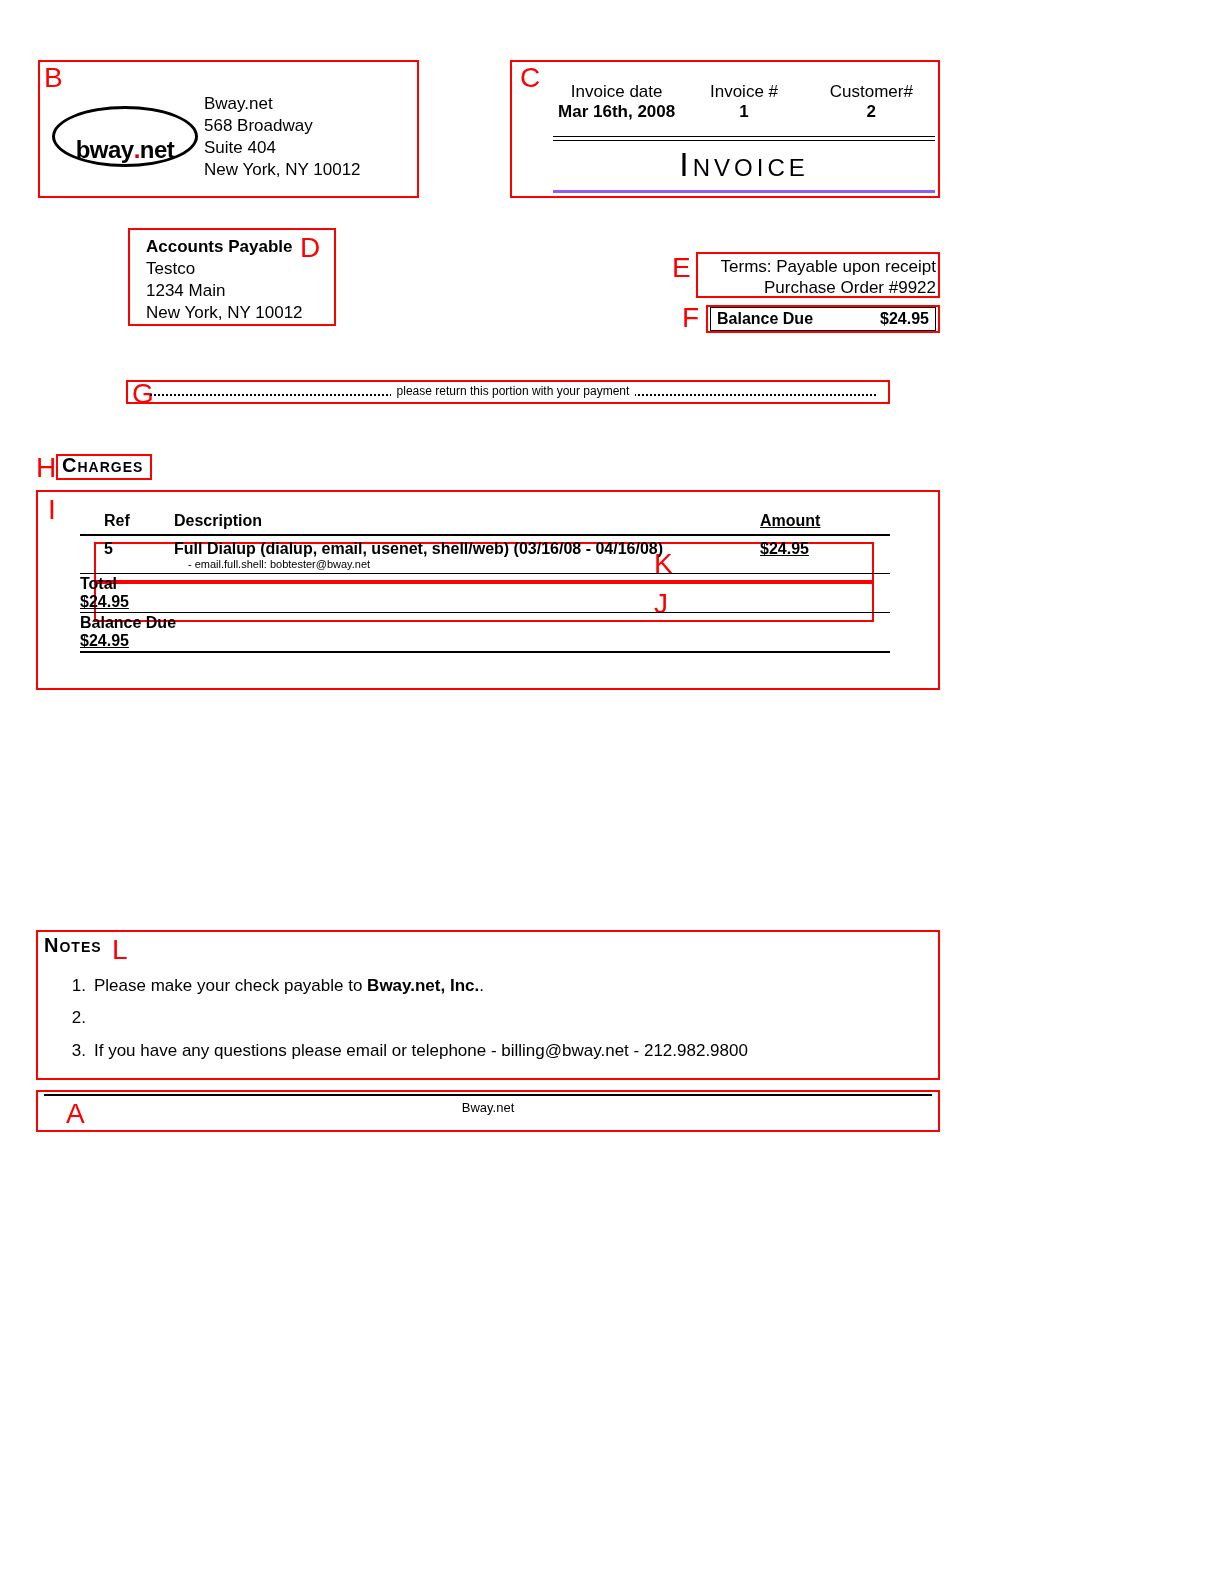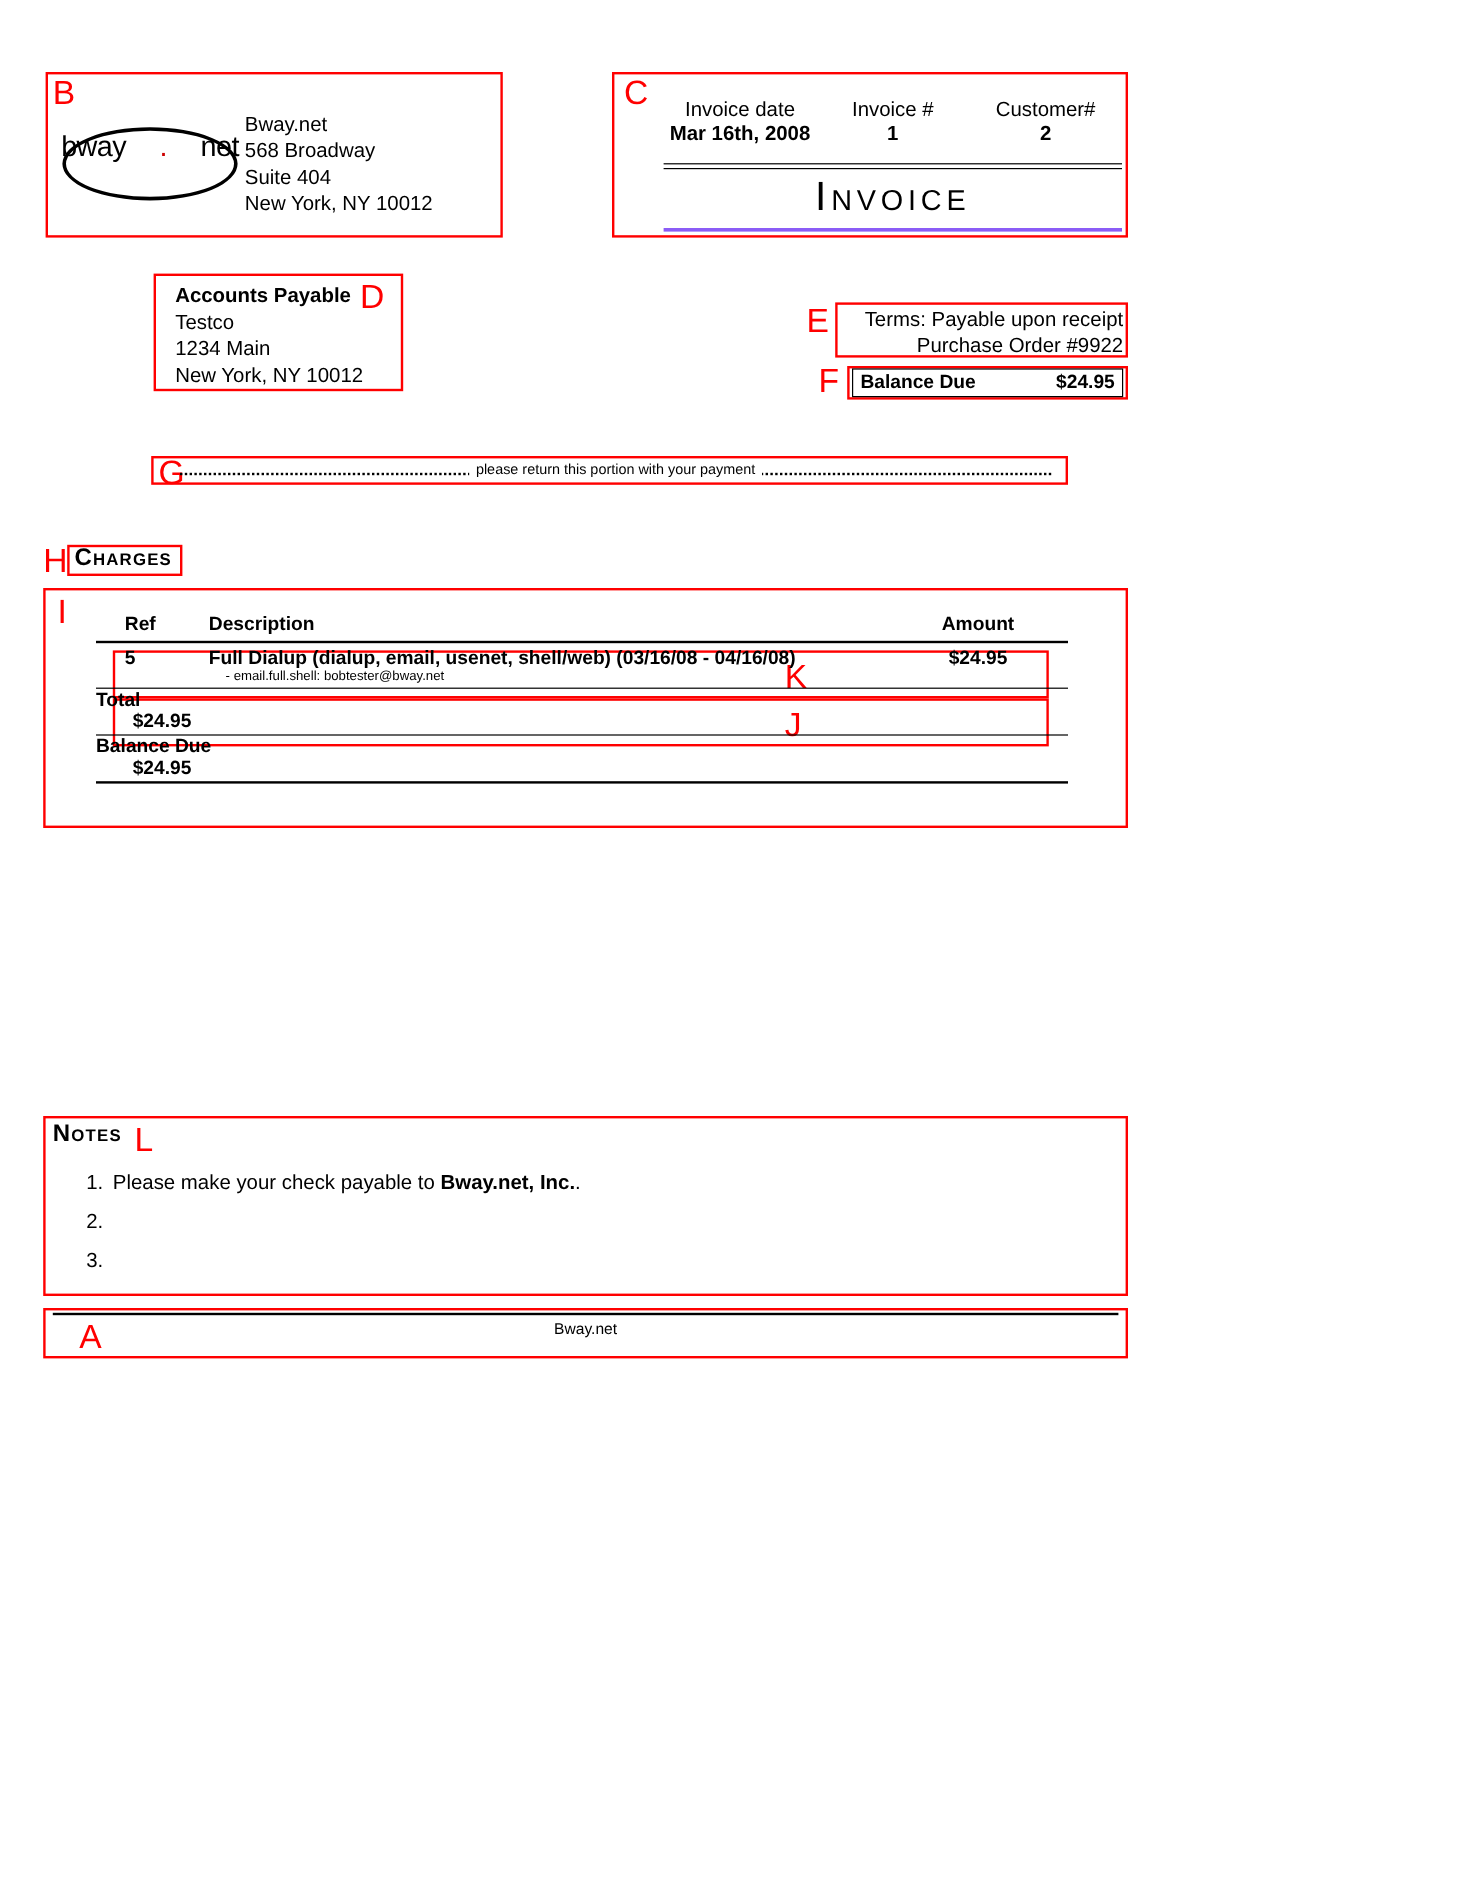--- a/index.html
+++ b/index.html
@@ -22,22 +22,22 @@
     font-weight:400;
     color:#ff0000;
     font-family:Helvetica,Arial,sans-serif;
   }
   
   #box-B{left:38px;top:60px;width:381px;height:138px;}
   #tag-B{left:44px;top:62px;}
   .logo{
     position:absolute;left:52px;top:106px;width:140px;height:55px;
     border:3px solid #000;border-radius:50%/50%;
-    display:flex;align-items:flex-start;justify-content:center;
-    font-weight:400;font-size:24px;letter-spacing:-0.5px;gap:28px;
+    display:flex;align-items:flex-end;justify-content:center;
+    font-weight:700;font-size:24px;letter-spacing:-0.5px;
   }
   .logo .dot{color:#c00;}
   .co-addr{
     position:absolute;left:204px;top:93px;font-size:17px;line-height:1.3;
   }
   
   #box-C{left:510px;top:60px;width:430px;height:138px;}
   #tag-C{left:520px;top:62px;}
   .meta-table{
     position:absolute;left:553px;top:82px;width:382px;
@@ -106,21 +106,21 @@
   #box-J{left:94px;top:582px;width:780px;height:40px;}
   #tag-J{left:654px;top:588px;}
   .charges{
     position:absolute;left:80px;top:508px;width:810px;font-size:16px;
   }
   .charges .hdr{
     display:flex;border-bottom:2px solid #000;font-weight:700;padding:4px 0;
   }
   .col-ref{width:70px;padding-left:24px;}
   .col-desc{flex:1;}
-  .col-amt{width:110px;text-align:center;padding-right:20px;}
+  .col-amt{width:110px;text-align:left;padding-right:20px;text-decoration:underline;}
   .charges .line{
     display:flex;padding-top:4px;font-weight:700;
   }
   .charges .sub{
     padding-left:108px;font-size:11px;padding-bottom:3px;
     border-bottom:1px solid #000;
   }
   .charges .tot{
     display:flex;font-weight:700;border-bottom:1px solid #000;padding:1px 0;flex-direction:column;
   }
@@ -252,19 +252,20 @@
     <div class="num">1.</div>
     <div>
       <span>Please make your check payable to </span><b>Bway.net, Inc.</b><span>.</span>
     </div>
   </div>
   <div class="n">
     <div class="num">2.</div>
   </div>
   <div class="n">
     <div class="num">3.</div>
+    <div>If you have any questions please email or telephone - billing@bway.net - 212.982.9800</div>
   </div>
 </div>
 
 <div id="box-A" class="rbox"></div>
 <div id="tag-A" class="tag">A</div>
 <div class="footer-rule"></div>
 <div class="footer-txt">Bway.net</div>
 
 </body></html>

